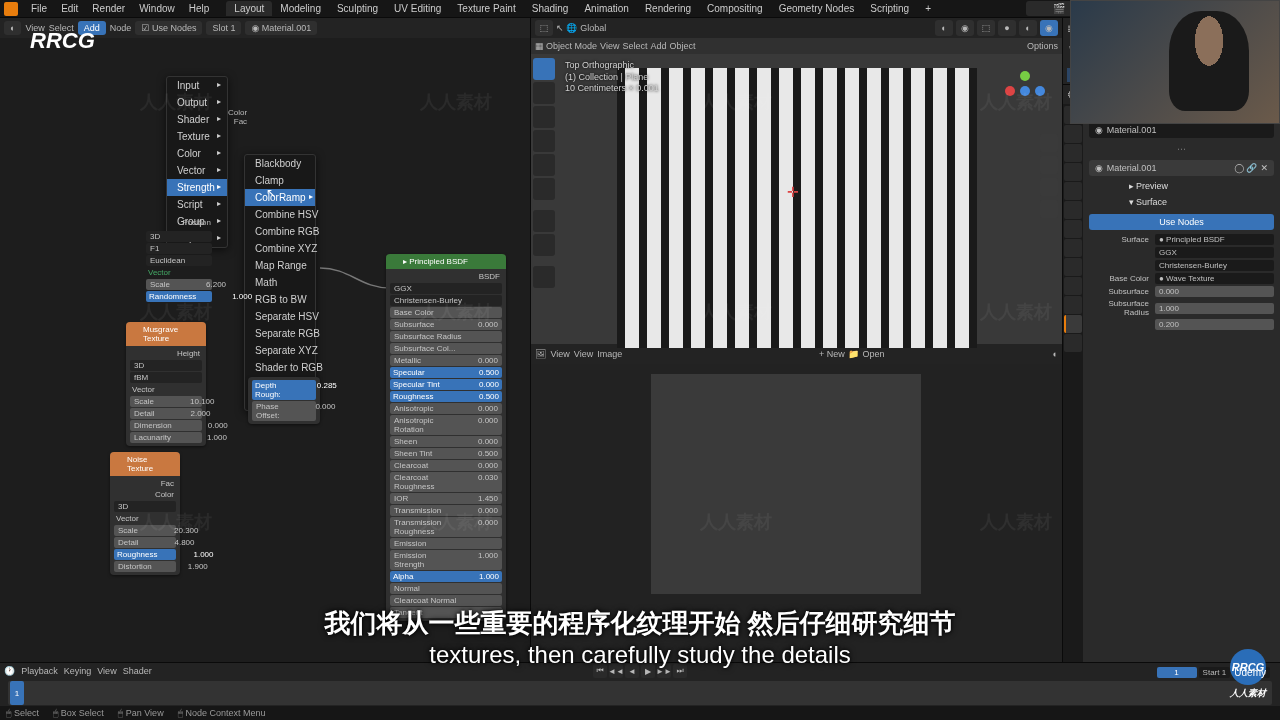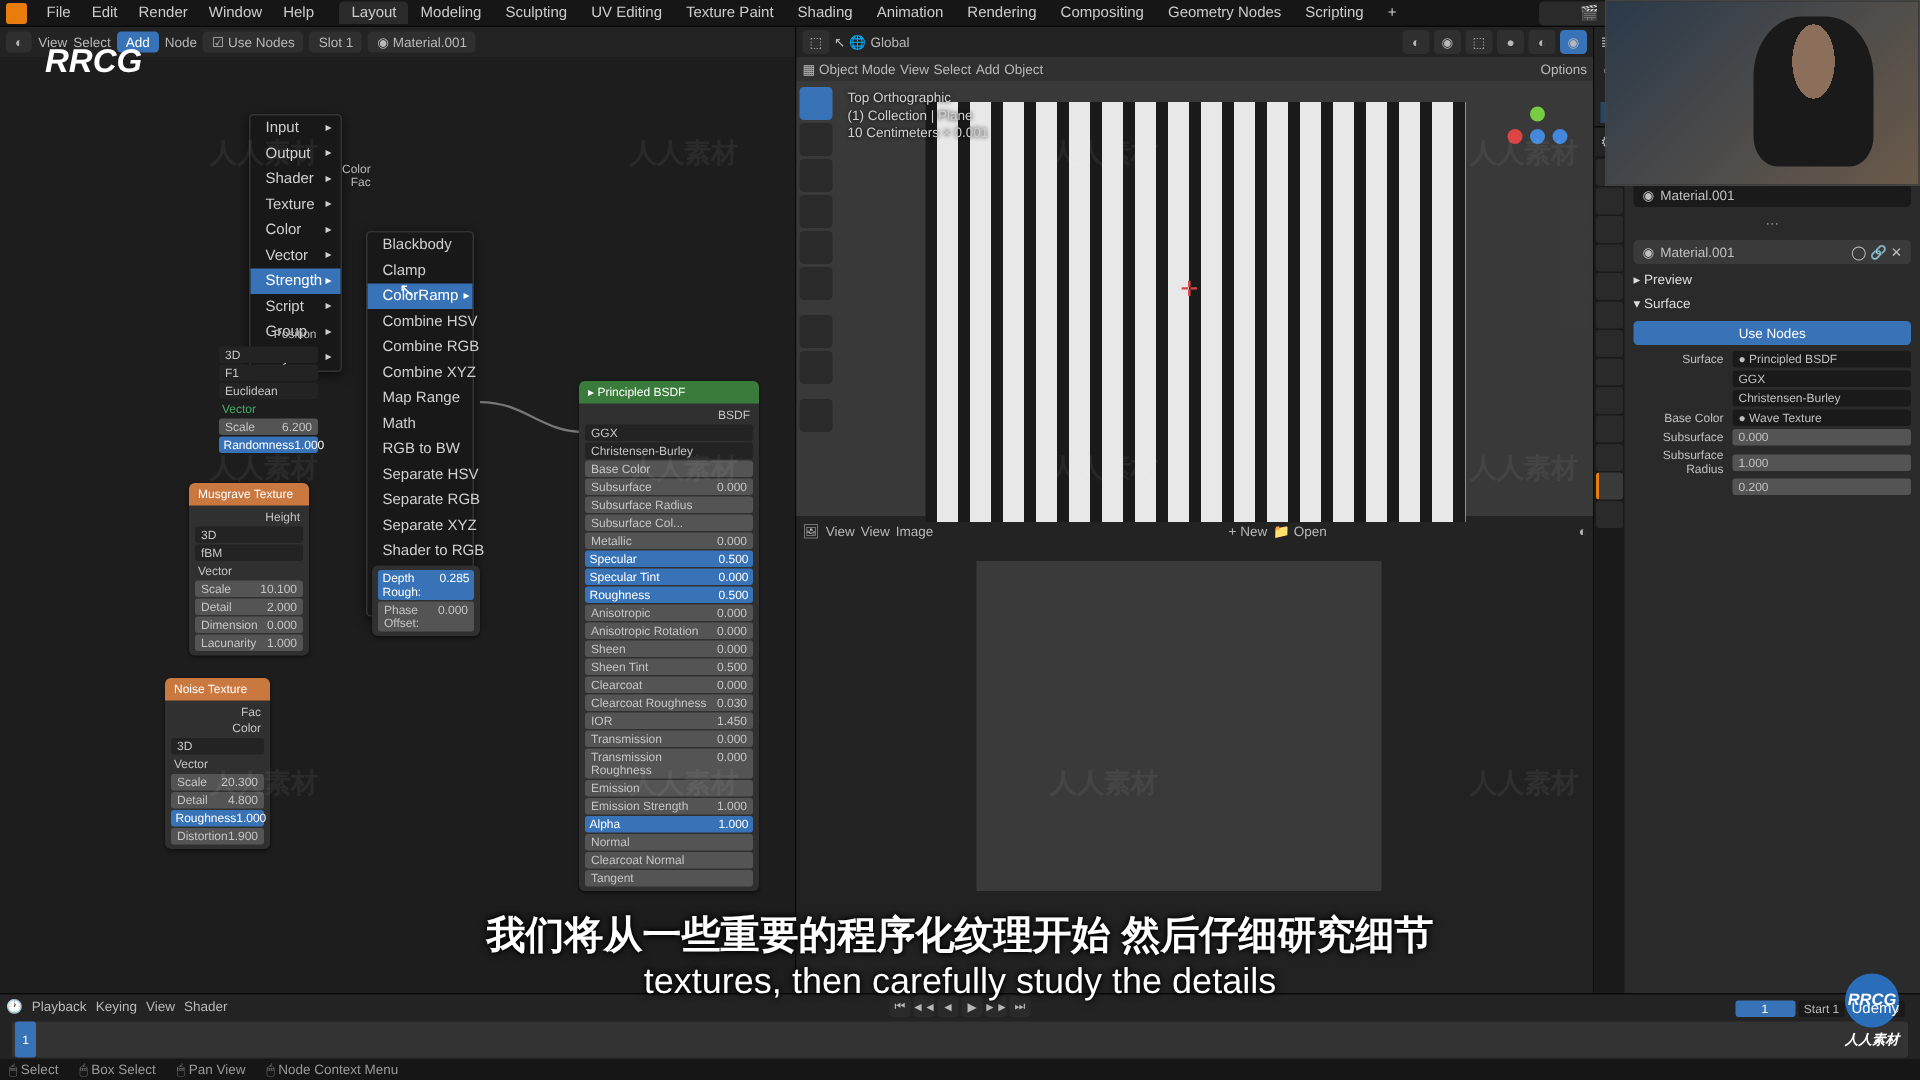--- a/index.html
+++ b/index.html
@@ -29,25 +29,25 @@
 
 .ctx-menu { position: absolute; background: #181818; border: 1px solid #333; border-radius: 3px; box-shadow: 0 2px 8px rgba(0,0,0,0.6); }
 .ctx-menu .item { padding: 3px 22px 3px 10px; font-size: 10px; white-space: nowrap; position: relative; color: #d0d0d0; }
 .ctx-menu .item.has-sub::after { content: '▸'; position: absolute; right: 6px; font-size: 8px; }
 .ctx-menu .item.hl { background: #3873b8; color: #fff; }
 
 .search-row { position: absolute; top: 22px; left: 150px; display: flex; align-items: center; gap: 4px; }
 
 
 .node { position: absolute; background: #303030; border-radius: 4px; font-size: 8px; color: #c5c5c5; box-shadow: 0 1px 3px rgba(0,0,0,0.5); }
-.node-hdr { padding: 3px 6px; border-radius: 4px 4px 0 0; font-size: 8px; color: #fff; }
+.node-hdr { padding: 3px 17px; border-radius: 4px 4px 0 0; font-size: 8px; color: #fff; }
 .node-body { padding: 2px 4px; }
 .node-row { display: flex; justify-content: space-between; align-items: center; padding: 1px 2px; gap: 4px; }
 .node-input-dark { background: #232323; border-radius: 2px; padding: 1px 4px; margin: 1px 0; font-size: 8px; }
-.node-slider { background: #545454; border-radius: 2px; padding: 1px 4px; margin: 1px 0; display: flex; justify-content: space-between; font-size: 8px; }
+.node-slider { background: #545454; border-radius: 2px; padding: 1px 4px; margin: 1px 0; display: flex; justify-content: space-between; font-size: 8px; gap: 36px; }
 .hl-row { background: #3873b8; color: #fff; border-radius: 2px; padding: 1px 3px; }
 
 
 .mid-pane { flex: 1; display: flex; flex-direction: column; border-left: 1px solid #0a0a0a; }
 .vp-header { height: 20px; background: #232323; display: flex; align-items: center; padding: 0 4px; gap: 3px; font-size: 9px; }
 .vp-header .icon-btn { width: 18px; height: 16px; background: #2f2f2f; border-radius: 3px; display: flex; align-items: center; justify-content: center; }
 .vp-sub-header { height: 16px; background: #303030; display: flex; align-items: center; padding: 0 4px; gap: 3px; font-size: 9px; }
 .viewport { flex: 0 0 290px; position: relative; background: #393939; display: flex; }
 .vp-toolbar { width: 26px; background: #393939; display: flex; flex-direction: column; gap: 2px; padding: 4px 2px; }
 .vp-tool { width: 22px; height: 22px; background: #2a2a2a; border-radius: 3px; }
@@ -79,21 +79,21 @@
 .props-tabs { width: 20px; background: #1a1a1a; display: flex; flex-direction: column; gap: 1px; padding: 2px 1px; }
 .props-tab { width: 18px; height: 18px; background: #2a2a2a; border-radius: 2px; }
 .props-tab.active { background: #3a3a3a; border-left: 2px solid #e87d0d; }
 .props-content { flex: 1; padding: 4px 6px; font-size: 9px; color: #c0c0c0; }
 .prop-field { background: #1a1a1a; border-radius: 3px; padding: 3px 6px; margin: 2px 0; display: flex; align-items: center; gap: 4px; }
 .prop-btn { background: #3873b8; border-radius: 3px; padding: 3px; text-align: center; margin: 4px 0; color: #fff; }
 .prop-row { display: flex; align-items: center; gap: 6px; margin: 2px 0; }
 .prop-row .plbl { flex: 0 0 60px; text-align: right; font-size: 8px; }
 .prop-row .pval { flex: 1; background: #545454; border-radius: 2px; padding: 1px 4px; font-size: 8px; }
 .prop-row .pval-dark { flex: 1; background: #1a1a1a; border-radius: 2px; padding: 1px 4px; font-size: 8px; }
-.panel-hdr { padding: 3px 0; font-size: 9px; color: #ddd; }
+.panel-hdr { padding: 3px 0; font-size: 9px; color: #ddd; margin-left: 40px; }
 .panel-hdr::before { content: '▸ '; }
 .panel-hdr.open::before { content: '▾ '; }
 
 
 .timeline { position: absolute; bottom: 14px; left: 0; right: 0; height: 44px; background: #232323; border-top: 1px solid #0a0a0a; }
 .tl-header { height: 16px; display: flex; align-items: center; padding: 0 4px; gap: 6px; font-size: 9px; }
 .tl-track { height: 24px; background: #333; position: relative; margin: 2px 8px; border-radius: 2px; }
 .tl-marker { position: absolute; top: 0; height: 100%; width: 14px; background: #3873b8; left: 2px; border-radius: 2px; display: flex; align-items: center; justify-content: center; font-size: 8px; color: #fff; }
 .tl-controls { position: absolute; bottom: 28px; left: 50%; transform: translateX(-50%); display: flex; gap: 2px; }
 .tl-controls span { width: 14px; height: 14px; background: #2a2a2a; display: flex; align-items: center; justify-content: center; font-size: 8px; border-radius: 2px; }

